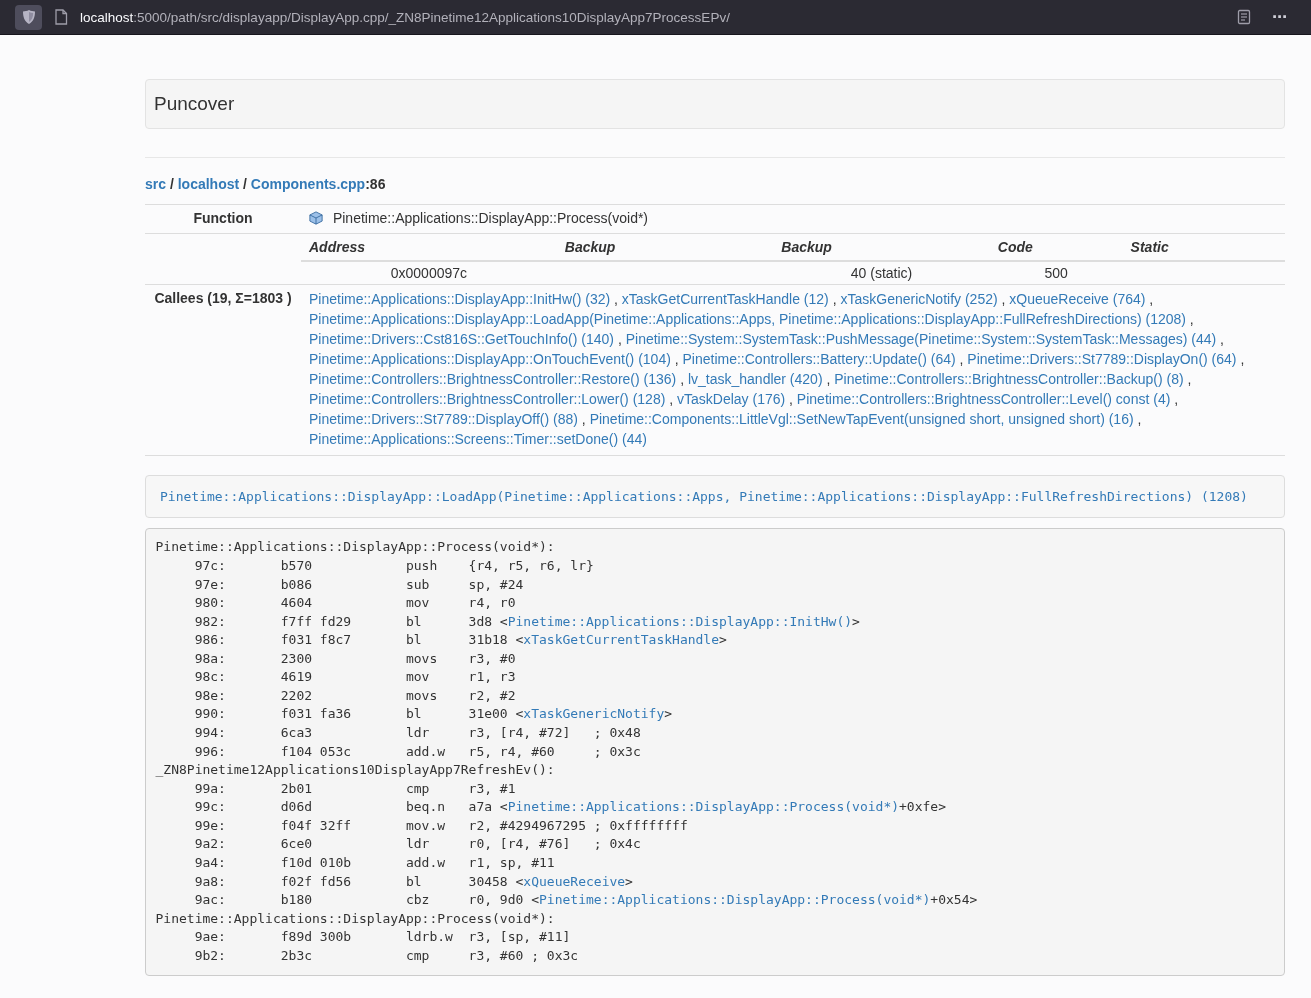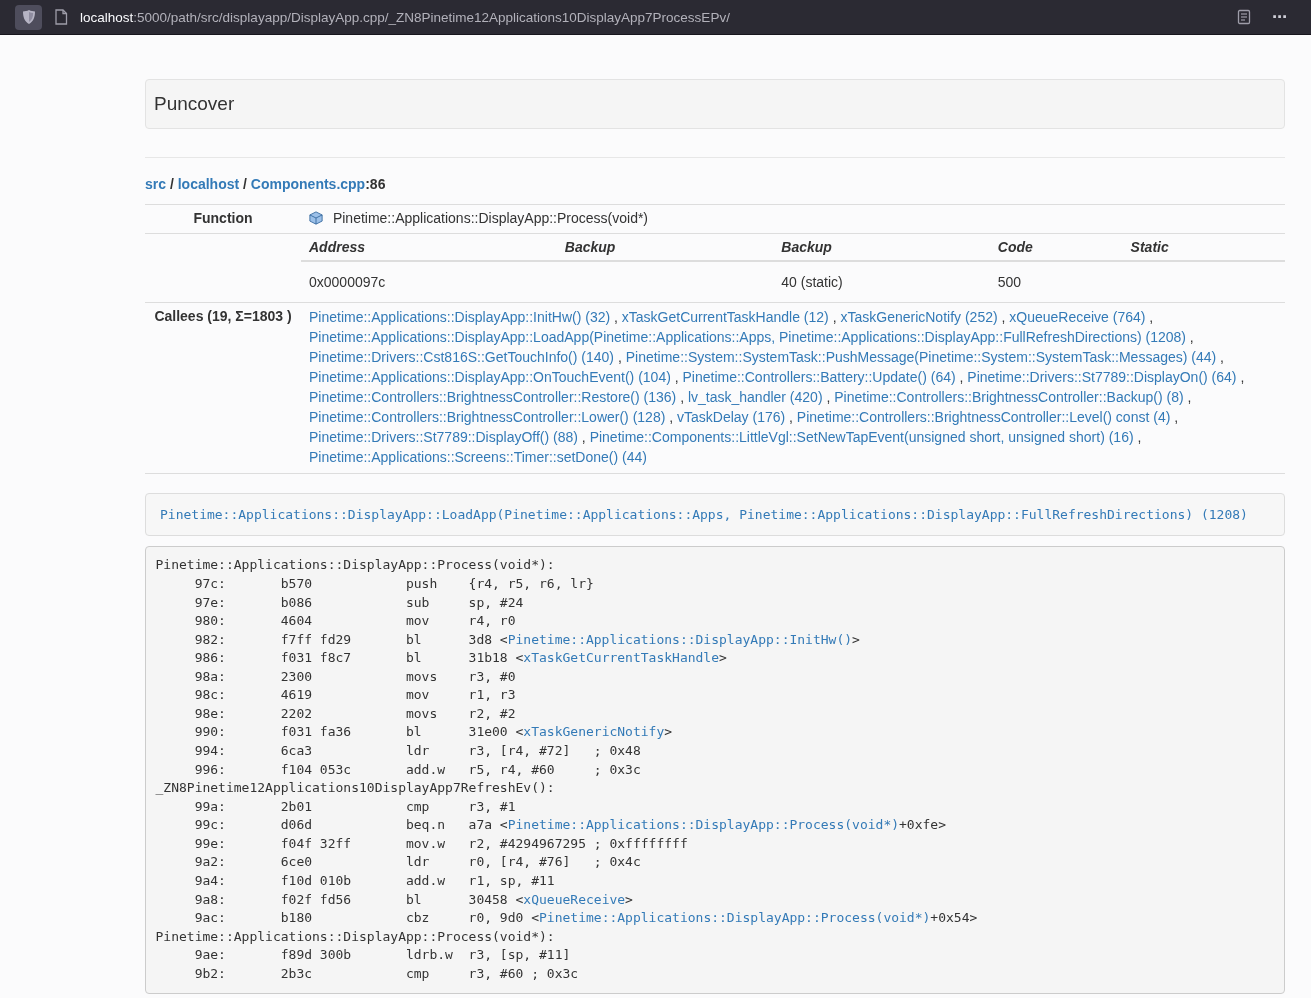--- a/index.html
+++ b/index.html
@@ -59,21 +59,21 @@
   }
   table.symbols > tbody > tr > th { font-weight: bold; width: 156px; white-space: nowrap; text-align: center; }
   td.nested { padding: 0 !important; }
 
   table.stats { width: 100%; border-collapse: collapse; }
   table.stats th {
     padding: 5px 8px; text-align: left; font-weight: bold;
     border-bottom: 2px solid var(--table-border, #ddd);
     font-style: italic;
   }
-  table.stats td { padding: 12px 8px; }
+  table.stats td { padding: 3px 8px; text-align: center; }
   .c-address { width: 26%; } .c-remarks { width: 22%; } .c-stack { width: 22%; }
   .c-code { width: 13.5%; } .c-static { width: auto; }
 
   .fn-icon { display: inline-block; vertical-align: -2px; margin-right: 6px; }
   .callees-cell { line-height: 1.42857; }
 
   .sym-heading {
     border: 1px solid #ddd; background: #f7f7f7; border-radius: 4px;
     padding: 13px 14px; margin: 19px 0 10px;
     font-family: "DejaVu Sans Mono", "Liberation Mono", monospace;

